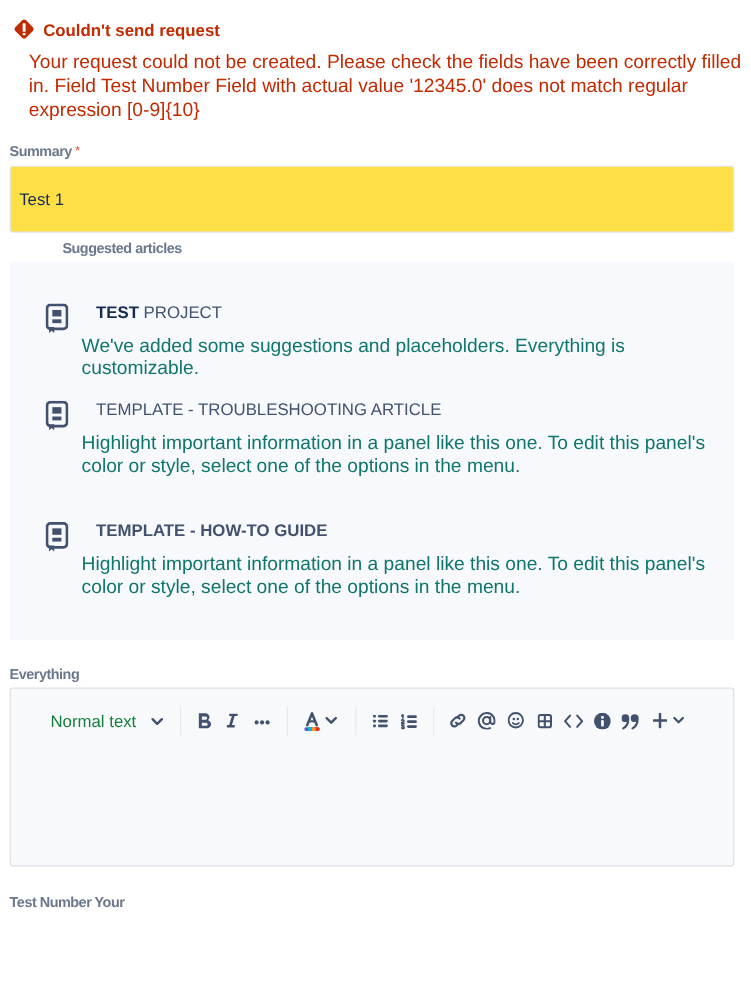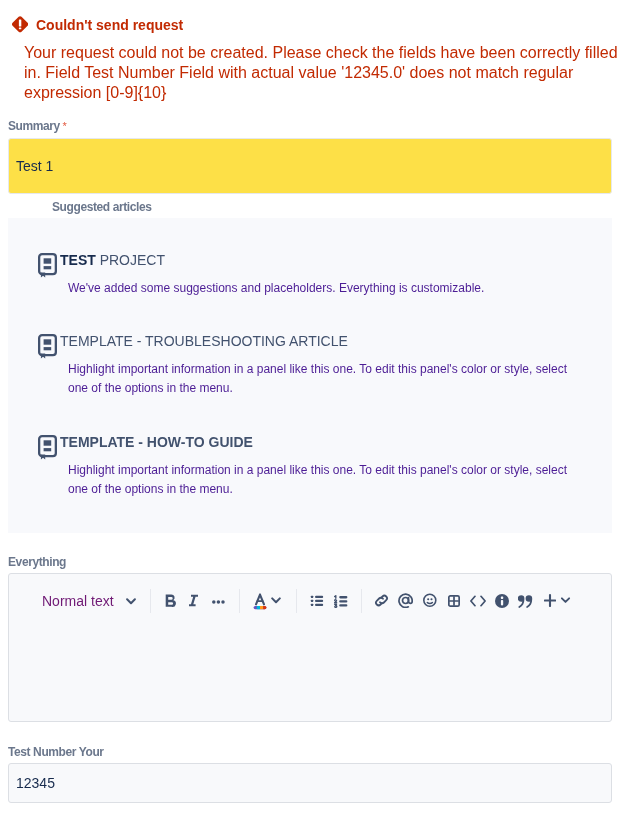--- a/index.html
+++ b/index.html
@@ -18,30 +18,30 @@
   .lbl{position:absolute;font-weight:bold;color:#6B778C;font-size:12px;line-height:14px;letter-spacing:-0.4px;}
   .req{color:#E2593F;font-weight:normal;font-size:11px;display:inline-block;vertical-align:top;position:relative;top:0px;left:2.5px;letter-spacing:0;}
 
   
   .inp{position:absolute;box-sizing:border-box;border:1px solid #DCDFE4;border-radius:3px;
        font-size:14px;color:#172B4D;display:flex;align-items:center;padding-left:7px;}
 
   
   .panel{position:absolute;left:8px;top:218px;width:604px;height:315px;background:#F8F9FC;}
   .art-icon{position:absolute;width:19px;height:25px;}
-  .art-title{position:absolute;left:52px;font-size:14px;color:#42526E;white-space:nowrap;}
+  .art-title{position:absolute;left:72px;font-size:14px;color:#42526E;white-space:nowrap;}
   .art-title b{font-weight:bold;color:#172B4D;}
-  .art-body{position:absolute;left:60px;font-size:12px;color:#4c1d95;line-height:19px;width:520px;}
+  .art-body{position:absolute;left:60px;font-size:16px;color:#0f766e;line-height:19px;width:520px;}
 
   
   .editor{position:absolute;left:8px;top:573px;width:604px;height:149px;
           box-sizing:border-box;border:1px solid #DCDFE4;border-radius:3px;background:#F8F9FB;}
   .tbitem{position:absolute;display:flex;align-items:center;justify-content:center;color:#42526E;}
   .sep{position:absolute;width:1px;background:#E6E8ED;}
-  .normaltext{position:absolute;font-size:13px;color:#701a75;white-space:nowrap;}
+  .normaltext{position:absolute;font-size:13px;color:#15803d;white-space:nowrap;}
 </style>
 </head>
 <body>
 
 <div class="page">
 
   <svg class="err-icon" viewBox="0 0 24 24">
     <path fill="#C22A02" d="M12 0c-.77 0-1.54.29-2.12.88L.88 9.88a3 3 0 0 0 0 4.24l9 9c1.17 1.17 3.07 1.17 4.24 0l9-9a3 3 0 0 0 0-4.24l-9-9A2.99 2.99 0 0 0 12 0z"></path>
     <rect x="10.2" y="4.9" width="3.6" height="10.5" rx="0.8" fill="#fff"></rect>
     <rect x="10.2" y="16.7" width="3.6" height="2.8" rx="0.8" fill="#fff"></rect>
@@ -203,17 +203,14 @@
         </svg>
       </div>
       <div class="tbitem" style="left: 561px; top: 24px; width: 10px; height: 8px;">
         <svg viewBox="0 0 10 8" width="10" height="8">
           <path d="M0.9 1.3 L4.5 4.9 L8.1 1.3" fill="none" stroke="#42526E" stroke-width="1.9" stroke-linecap="round" stroke-linejoin="round"></path>
         </svg>
       </div>
     </div>
 
   <div class="lbl" style="left:8px;top:744.5px;">Test Number Your</div>
-  <div class="inp" style="left:8px;top:763px;width:604px;height:40px;background:#F8F9FB;">
-    <span>12345</span>
-  </div>
 
 </div>
 
 </body></html>

